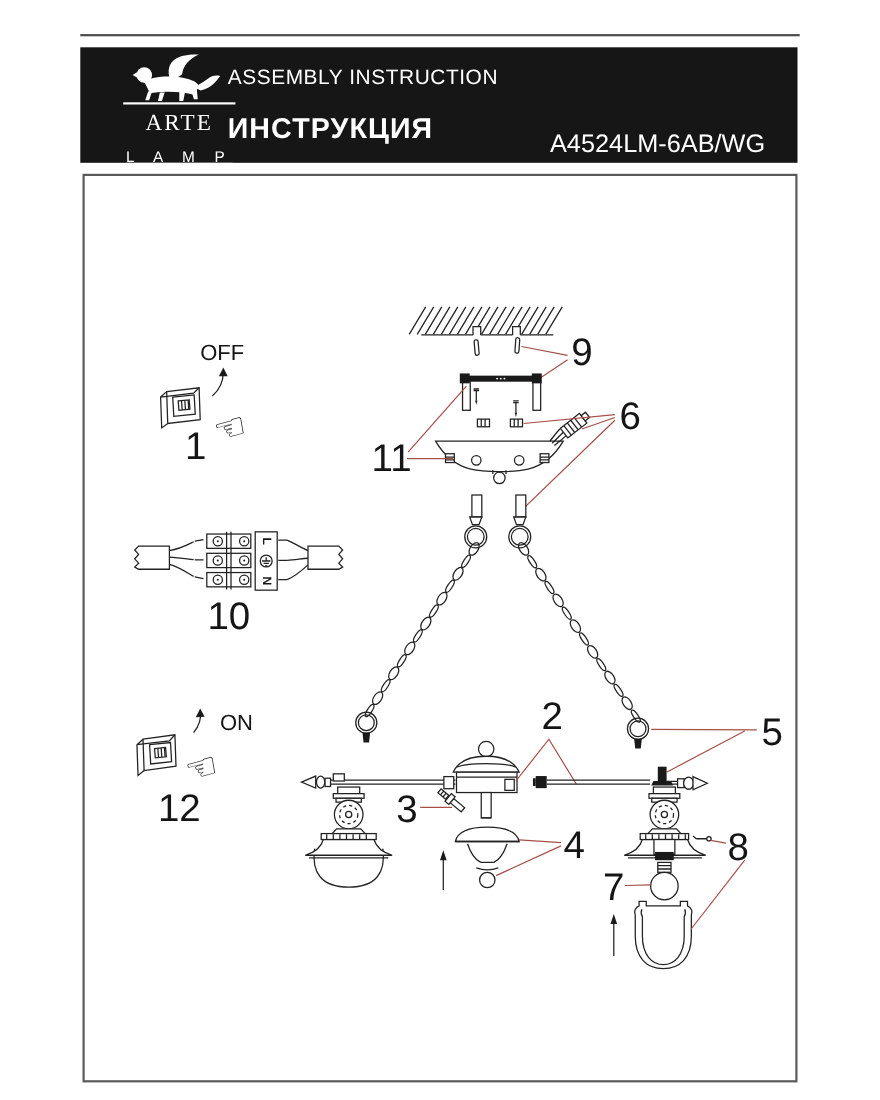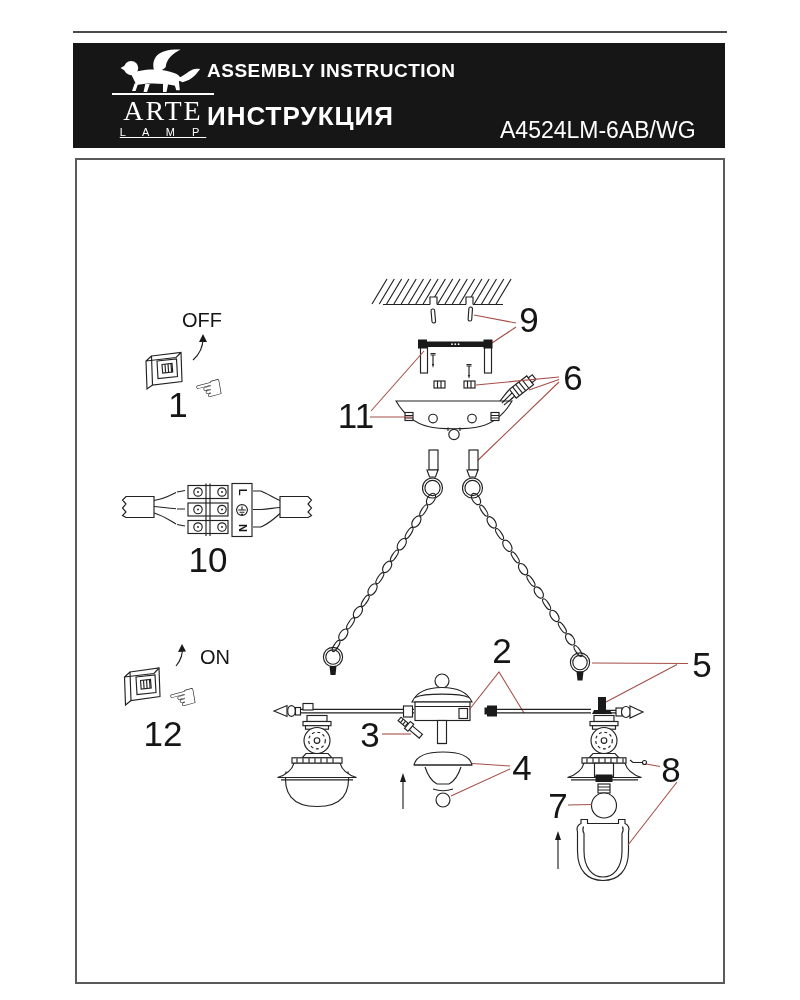--- a/index.html
+++ b/index.html
@@ -3,23 +3,23 @@
 <meta charset="utf-8">
 <style>
   html,body{margin:0;padding:0;background:#fff;}
   .page{position:relative;width:800px;height:1000px;background:#fff;overflow:hidden;
         font-family:"Liberation Sans",sans-serif;}
   .top-rule{position:absolute;left:73px;top:31px;width:654px;height:2px;background:#4a4a4a;}
   .hdr{position:absolute;left:73px;top:43px;width:652px;height:105px;background:#161616;color:#fff;}
   .logo{position:absolute;left:20px;top:3px;width:140px;text-align:center;}
   .logo svg{display:block;margin:0 auto;}
   .logo-rule{width:102px;height:2px;background:#fff;margin:1px auto 1px auto;}
-  .brand{font-family:"Liberation Serif",serif;font-size:28px;letter-spacing:2px;line-height:30px;}
-  .brand-sub{font-size:11px;letter-spacing:7px;line-height:10px;margin-top:1px;text-decoration:underline;}
-  .title-en{position:absolute;left:134px;top:17px;font-size:19px;font-weight:700;letter-spacing:.5px;}
+  .brand{font-family:"Liberation Serif",serif;font-size:21px;letter-spacing:2px;line-height:30px;}
+  .brand-sub{font-size:14px;letter-spacing:7px;line-height:10px;margin-top:11px;text-decoration:underline;}
+  .title-en{position:absolute;left:134px;top:17px;font-size:19px;font-weight:400;letter-spacing:.5px;}
   .title-ru{position:absolute;left:134px;top:58px;font-size:26px;font-weight:700;letter-spacing:1px;text-align:right;}
   .model{position:absolute;left:427px;top:74px;font-size:23px;font-weight:400;}
   .frame{position:absolute;left:75px;top:158px;width:650px;height:826px;
          border:2px solid #5a5a5a;box-sizing:border-box;}
   svg.diagram{position:absolute;left:0;top:0;}
   .ink{stroke:#222;fill:none;stroke-width:1.15;}
   .inkf{stroke:#222;fill:#fff;stroke-width:1.15;}
   .dark{fill:#1a1a1a;stroke:none;}
   .lead{stroke:#a64f48;fill:none;stroke-width:1.1;}
   .num{font-family:"Liberation Sans",sans-serif;font-size:35px;fill:#151515;text-anchor:middle;}

